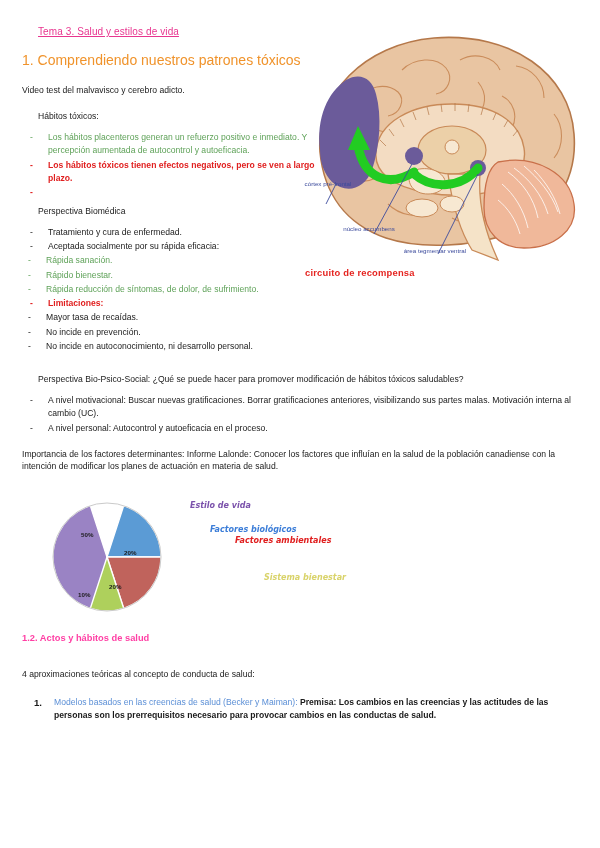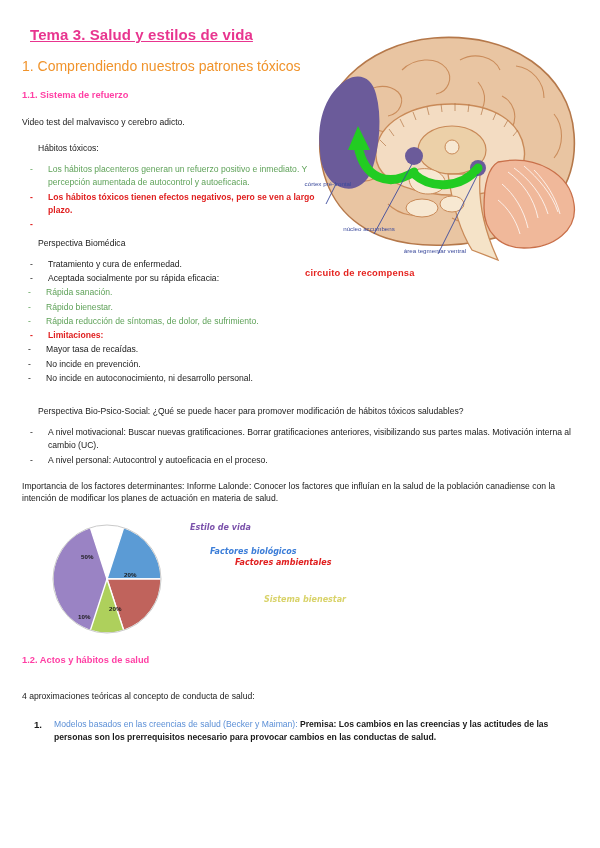--- a/index.html
+++ b/index.html
@@ -12,24 +12,24 @@
     font-size: 8.6px;
     color: #1a1a1a;
     position: relative;
     overflow: hidden;
   }
   .page { position: relative; width: 600px; height: 848px; padding: 26px 22px 0 22px; }
 
   
   .doc-title {
     color: #e8358f;
-    font-weight: bold;
-    font-size: 15px;
+    font-weight: normal;
+    font-size: 10px;
     text-decoration: underline;
-    margin: 0 0 15px 8px;
+    margin: 0 0 15px 16px;
     letter-spacing: .1px;
   }
   .h1 {
     color: #f0932b;
     font-weight: normal;
     font-size: 14px;
     margin: 0 0 16px 0;
   }
   .h2 {
     color: #ff3fa4;
@@ -215,21 +215,20 @@
     <div class="blabel l1">córtex pré-frontal</div>
     <div class="blabel l2">núcleo accumbens</div>
     <div class="blabel l3">área tegmentar ventral</div>
     <div class="recompensa">circuito de recompensa</div>
   </div>
 
   <div class="doc-title">Tema 3. Salud y estilos de vida</div>
 
   <div class="h1">1. Comprendiendo nuestros patrones tóxicos</div>
 
-  <div class="h2">1.1. Sistema de refuerzo</div>
 
   <p class="body">Video test del malvavisco y cerebro adicto.</p>
 
   <p class="body tight">Hábitos tóxicos:</p>
 
   <ul class="bl" style="width:300px">
     <li>
       <span class="dash green">-</span>
       <span class="green">Los hábitos placenteros generan un refuerzo positivo e inmediato. Y percepción aumentada de autocontrol y autoeficacia.</span>
     </li>
@@ -298,21 +297,21 @@
     <li>
       <span class="dash">-</span>
       <span>A nivel motivacional: Buscar nuevas gratificaciones. Borrar gratificaciones anteriores, visibilizando sus partes malas. Motivación interna al cambio (UC).</span>
     </li>
     <li>
       <span class="dash">-</span>
       <span>A nivel personal: Autocontrol y autoeficacia en el proceso.</span>
     </li>
   </ul>
 
-  <p class="body" style="width:536px;margin-bottom:10px">Importancia de los factores determinantes: Informe Lalonde: Conocer los factores que influían en la salud de la población canadiense con la intención de modificar los planes de actuación en materia de salud.</p>
+  <p class="body" style="width:536px;margin-bottom:20px">Importancia de los factores determinantes: Informe Lalonde: Conocer los factores que influían en la salud de la población canadiense con la intención de modificar los planes de actuación en materia de salud.</p>
 
   <div class="chart-wrap">
     <div class="pie">
       <svg width="118" height="112" viewBox="0 0 118 112">
 
         <path d="M59 56 L59 2 A54 54 0 0 1 59 110 Z" fill="#9a83c4" stroke="#ffffff" stroke-width="1.4" transform="rotate(162 59 56)"></path>
 
         <path d="M59 56 L59 2 A54 54 0 0 1 110.4 39.3 Z" fill="#5b9bd5" stroke="#ffffff" stroke-width="1.4" transform="rotate(18 59 56)"></path>
 
         <path d="M59 56 L59 2 A54 54 0 0 1 110.4 39.3 Z" fill="#c0635c" stroke="#ffffff" stroke-width="1.4" transform="rotate(90 59 56)"></path>

